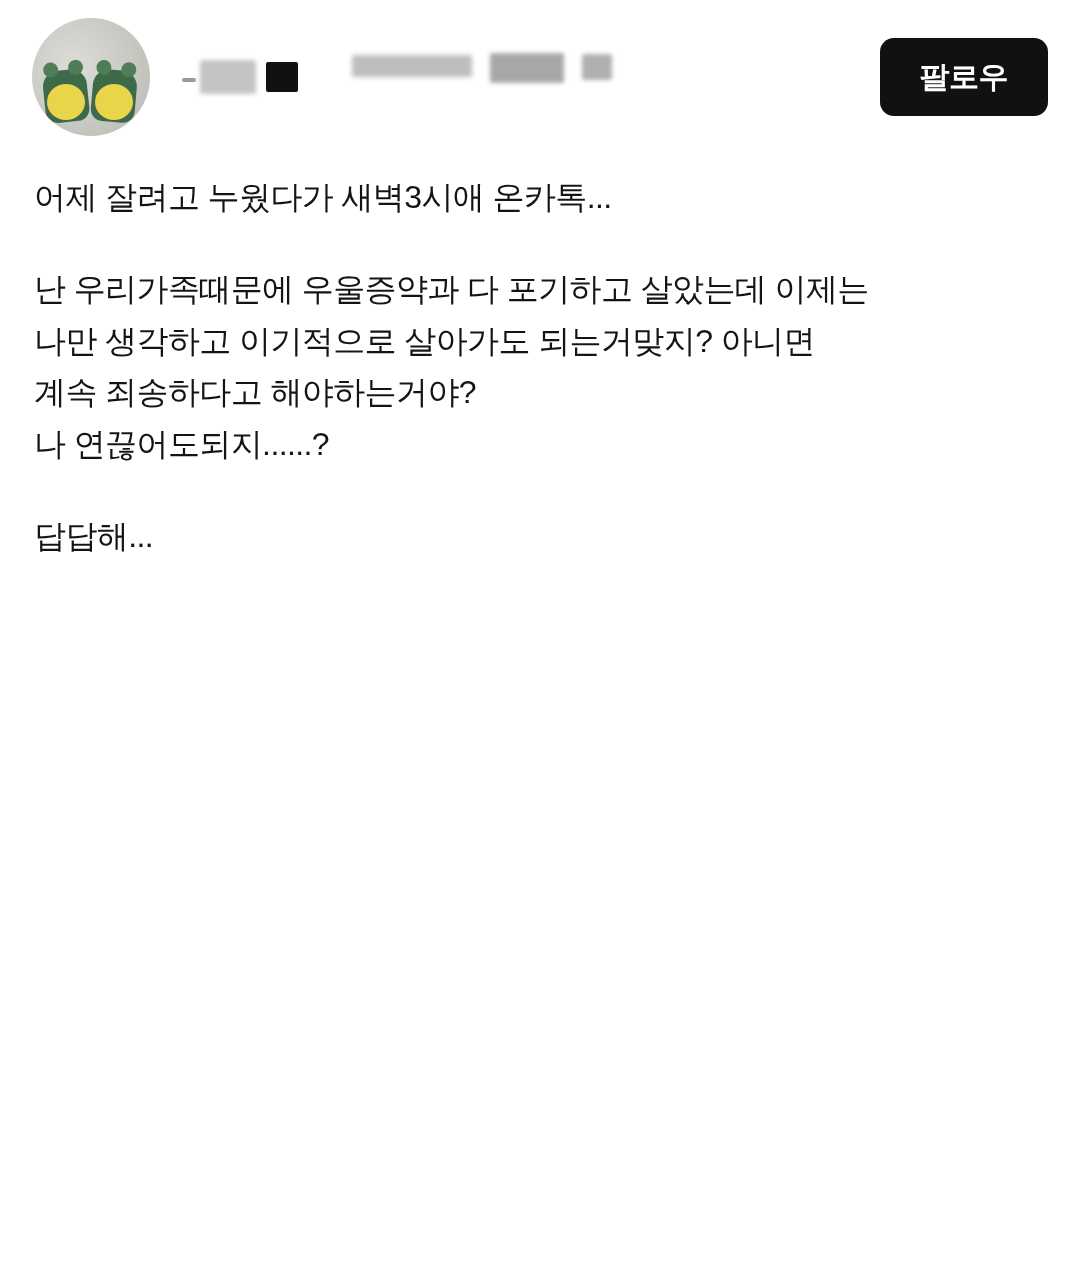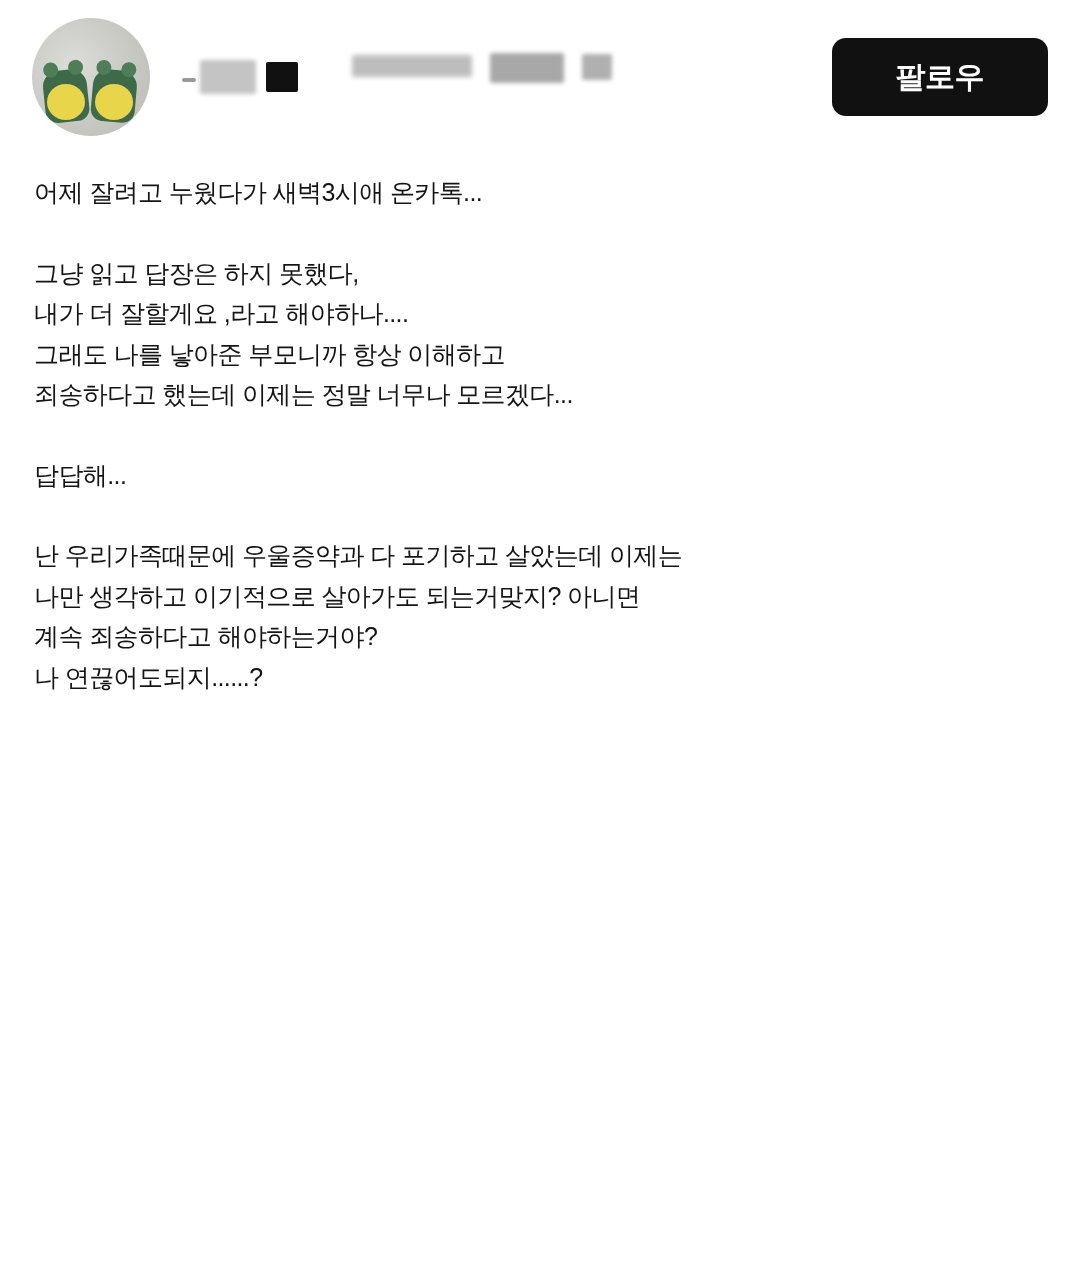--- a/index.html
+++ b/index.html
@@ -91,30 +91,30 @@
 
   .follow-button {
     flex: 0 0 auto;
     background: #111111;
     color: #ffffff;
     border: none;
     border-radius: 14px;
     font-size: 30px;
     font-weight: 700;
     letter-spacing: -0.5px;
-    padding: 24px 64px;
+    padding: 24px 40px;
     font-family: "Liberation Sans", "DejaVu Sans", sans-serif;
     cursor: pointer;
     line-height: 1;
   }
 
   
   .post-body {
     padding: 22px 54px 0 34px;
-    font-size: 25px;
+    font-size: 32px;
     line-height: 1.62;
     color: #141414;
     letter-spacing: -0.6px;
     font-weight: 400;
   }
   .para {
     margin: 0 0 40px 0;
     white-space: pre-line;
   }
   .para:last-child { margin-bottom: 0; }
@@ -138,22 +138,18 @@
     <span class="redact b4"></span>
     <span class="redact b5"></span>
     <span class="redact b6"></span>
   </div>
 
   <button class="follow-button">팔로우</button>
 </div>
 
 <div class="post-body">
   <p class="para">어제 잘려고 누웠다가 새벽3시애 온카톡...</p>
-  <p class="para">그냥 읽고 답장은 하지 못했다,
-내가 더 잘할게요 ,라고 해야하나....
-그래도 나를 낳아준 부모니까 항상 이해하고
-죄송하다고 했는데 이제는 정말 너무나 모르겠다...</p>
-  <p class="para">답답해...</p>
   <p class="para">난 우리가족때문에 우울증약과 다 포기하고 살았는데 이제는
 나만 생각하고 이기적으로 살아가도 되는거맞지? 아니면
 계속 죄송하다고 해야하는거야?
 나 연끊어도되지......?</p>
+  <p class="para">답답해...</p>
 </div>
 
 </body></html>

